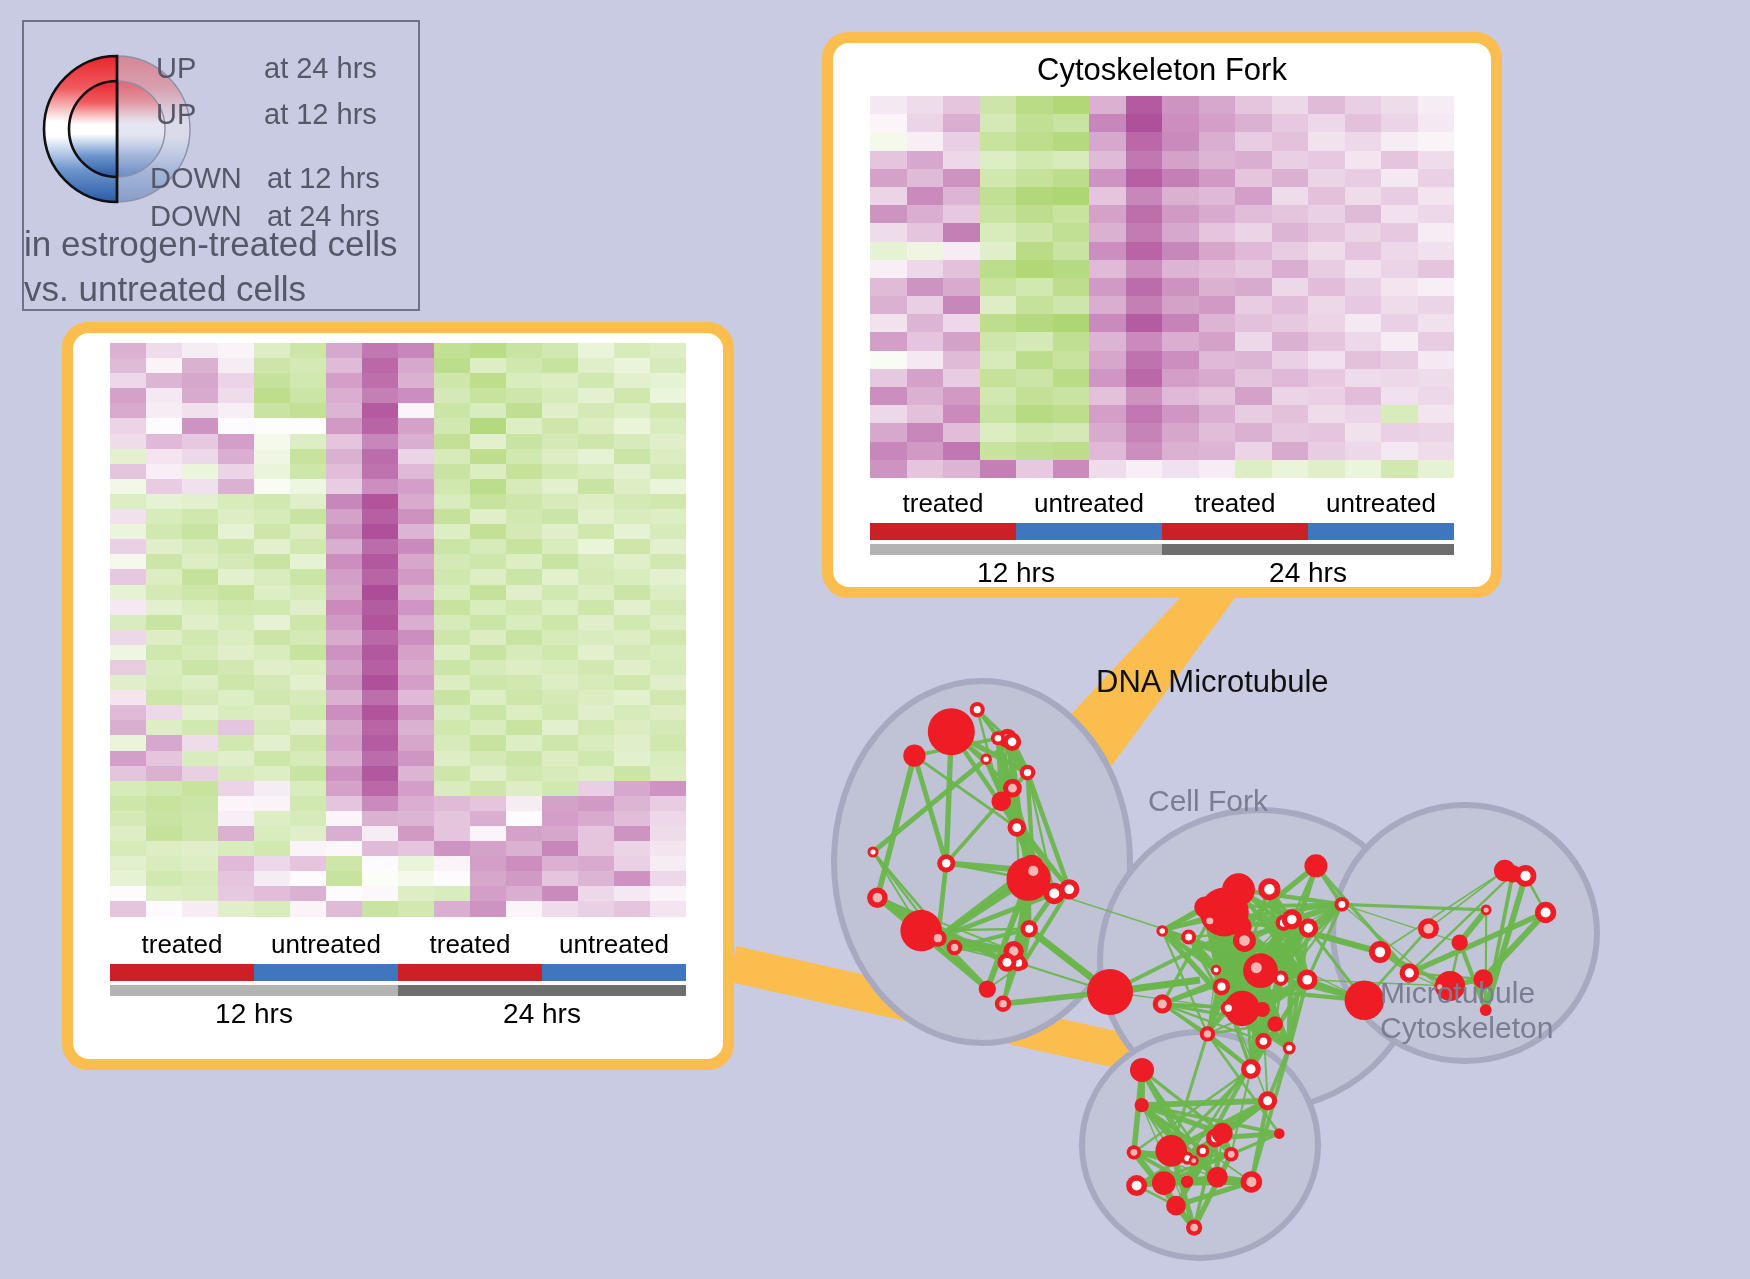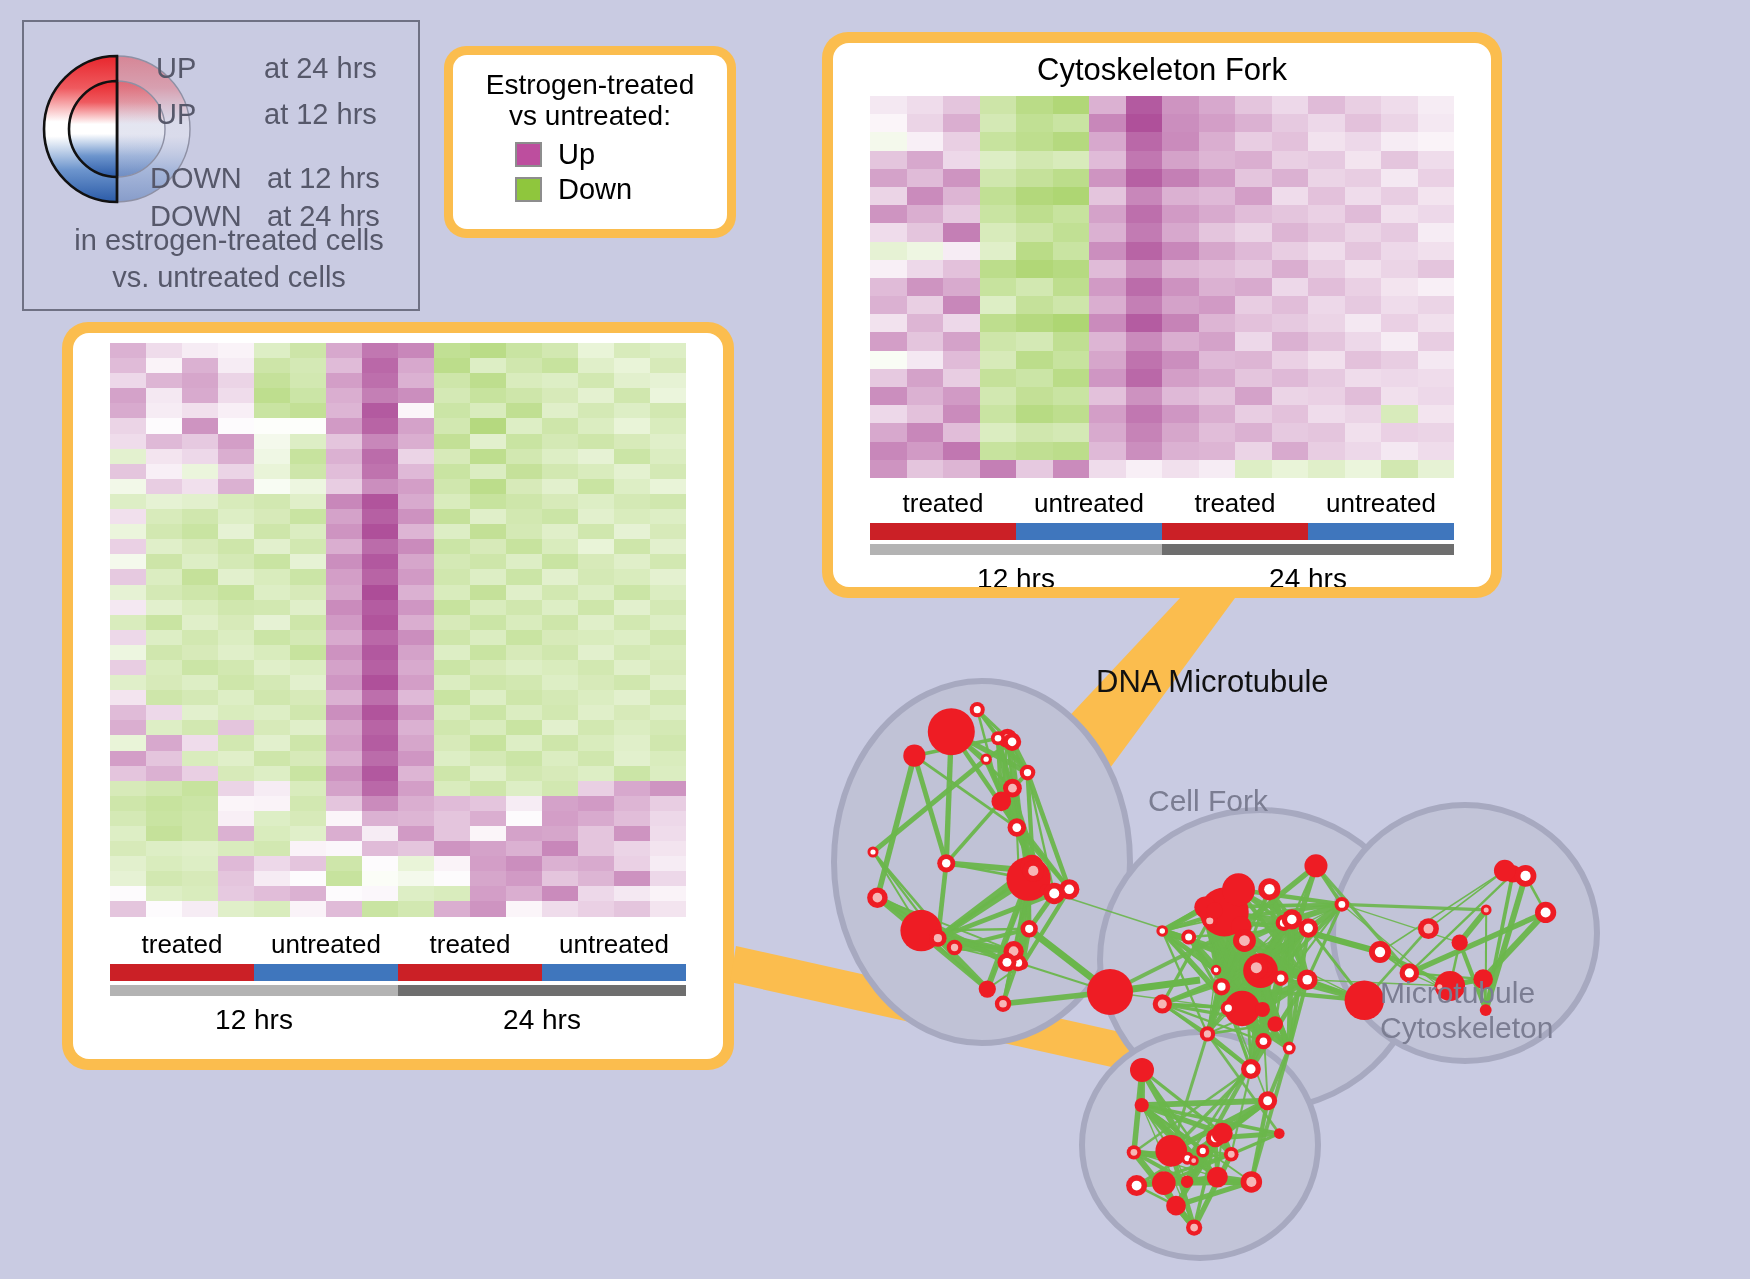--- a/index.html
+++ b/index.html
@@ -15,22 +15,22 @@
   
   #colorkey{
     position:absolute;left:22px;top:20px;width:398px;height:291px;
     background:#c9cbe2;border:2px solid #6f7184;box-sizing:border-box;
   }
   #colorkey .ring-wrap{position:absolute;left:18px;top:14px;width:150px;height:186px;}
   #colorkey .ring-wrap svg{display:block;}
   .ck-row{position:absolute;color:#56586a;font-size:29px;white-space:nowrap;}
   .ck-lbl{font-size:29px;}
   #ck-foot{
-    position:absolute;left:0;right:0;top:200px;text-align:center;
-    color:#56586a;font-size:29px;line-height:1.28;margin-left:16px;
+    position:absolute;left:0;right:0;top:200px;
+    color:#56586a;font-size:35px;line-height:1.28;
   }
 
   
   #legendbox{
     position:absolute;left:444px;top:46px;width:292px;height:192px;
     background:#fbbd4e;border-radius:22px;padding:9px;box-sizing:border-box;
   }
   #legendbox .inner{
     width:100%;height:100%;background:#fff;border-radius:14px;
     box-sizing:border-box;padding:14px 10px 6px 10px;
@@ -56,21 +56,21 @@
   .hm i{display:block;}
 
   
   .samples{display:grid;grid-template-columns:repeat(4,1fr);margin:0 auto;}
   .samples .s{text-align:center;font-size:26px;color:#000;}
   .bar-tr{display:grid;grid-template-columns:repeat(4,1fr);margin:4px auto 0 auto;height:17px;}
   .bar-tr .b{height:17px;}
   .bar-tm{display:grid;grid-template-columns:1fr 1fr;margin:4px auto 0 auto;height:11px;}
   .bar-tm .b{height:11px;}
   .times{display:grid;grid-template-columns:1fr 1fr;margin:0 auto;}
-  .times .t{text-align:center;font-size:28px;color:#000;padding-top:8px;}
+  .times .t{text-align:center;font-size:28px;color:#000;padding-top:2px;}
 
   
   #network{position:absolute;left:780px;top:600px;width:970px;height:679px;}
   #network svg{display:block;width:100%;height:100%;}
   .nlab{position:absolute;white-space:pre;line-height:1.18;}
   #lab-dna{left:316px;top:64px;font-size:31px;color:#111;}
   #lab-cc{left:368px;top:183px;font-size:30px;color:#7b7d92;}
   #lab-mt{left:600px;top:375px;font-size:30px;color:#7b7d92;text-align:left;}
   #lab-ub{left:50px;top:435px;font-size:31px;color:#111;}
 
@@ -130,36 +130,20 @@
       <span class="ck-lbl">DOWN</span>
     </div>
     <div class="ck-row" style="left:243px;top:178px;">at 24 hrs</div>
 
     <div id="ck-foot">
       <div>in estrogen-treated cells</div>
       <div>vs. untreated cells</div>
     </div>
   </div>
 
-  <div id="legendbox">
-    <div class="inner">
-      <div class="ttl">Estrogen-treated</div>
-      <div class="ttl">vs untreated:</div>
-      <div class="items">
-        <div class="item">
-          <span class="sw up"></span>
-          <span class="itxt">Up</span>
-        </div>
-        <div class="item">
-          <span class="sw down"></span>
-          <span class="itxt">Down</span>
-        </div>
-      </div>
-    </div>
-  </div>
 
   <div class="panel" id="panel-rf" style="left:822px;top:32px;width:680px;height:566px;">
     <div class="inner">
       <div class="ptitle">Cytoskeleton Fork</div>
       <div class="hm" id="hm-rf" style="grid-template-columns: repeat(16, 36.5px); grid-auto-rows: 18.2px; width: 584px; margin-top: 8px;">
           <i style="background: rgb(244, 232, 242);"></i>
           <i style="background: rgb(239, 220, 235);"></i>
           <i style="background: rgb(228, 197, 221);"></i>
           <i style="background: rgb(205, 229, 168);"></i>
           <i style="background: rgb(186, 220, 135);"></i>

